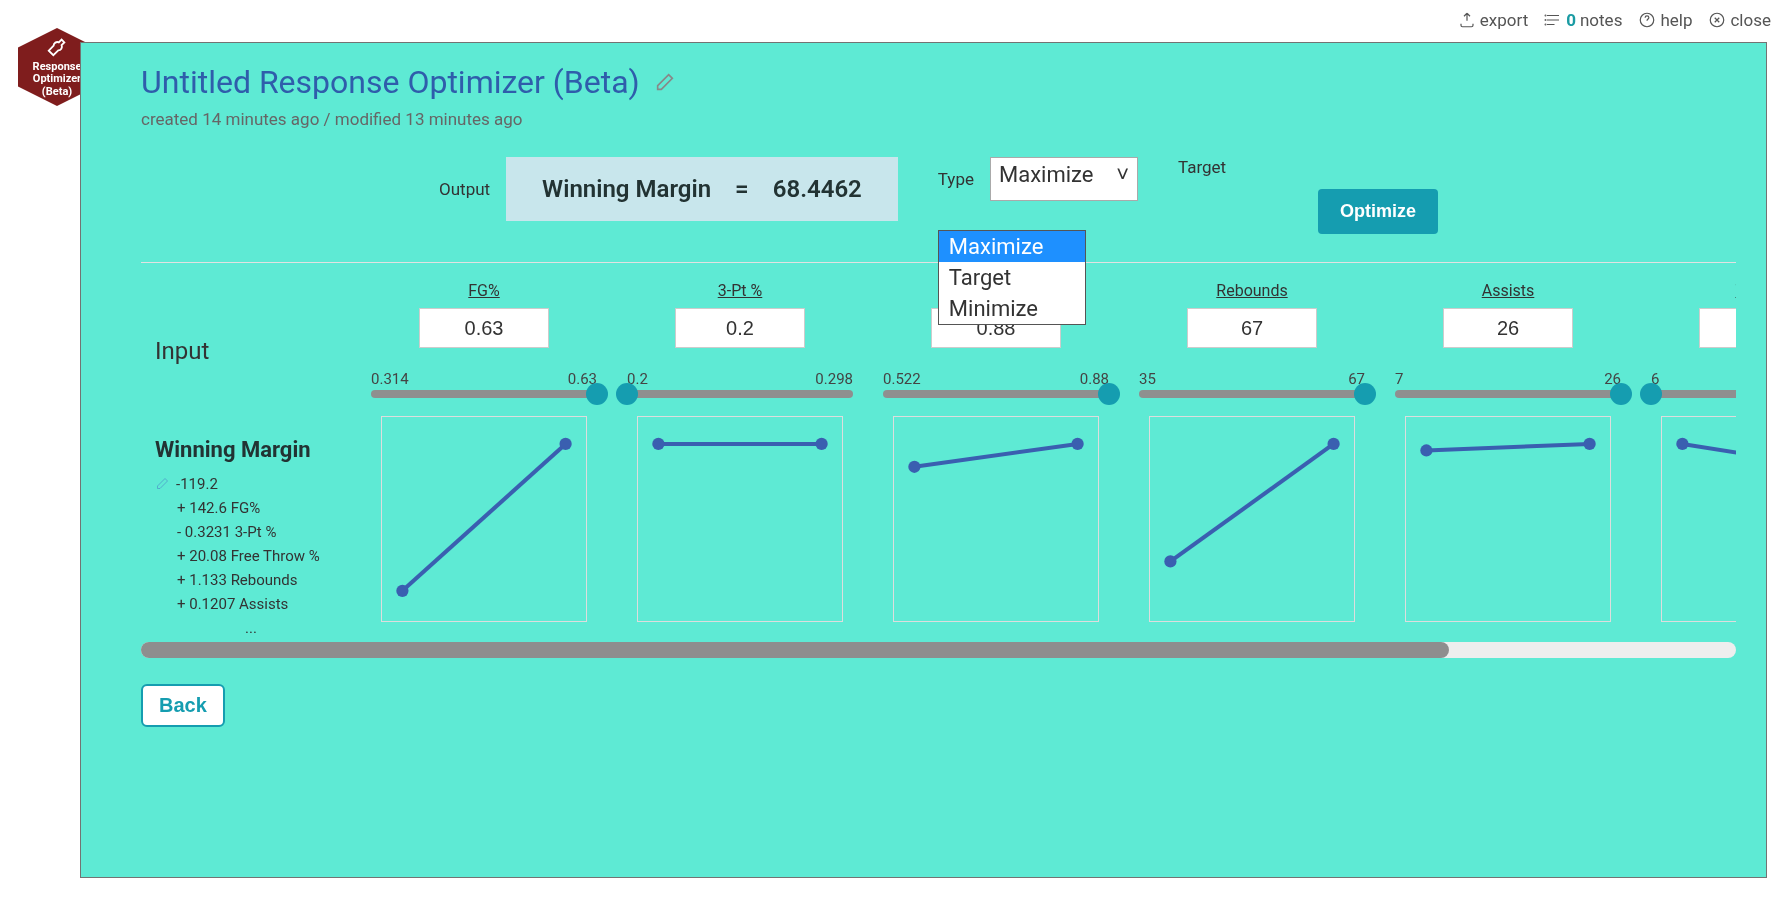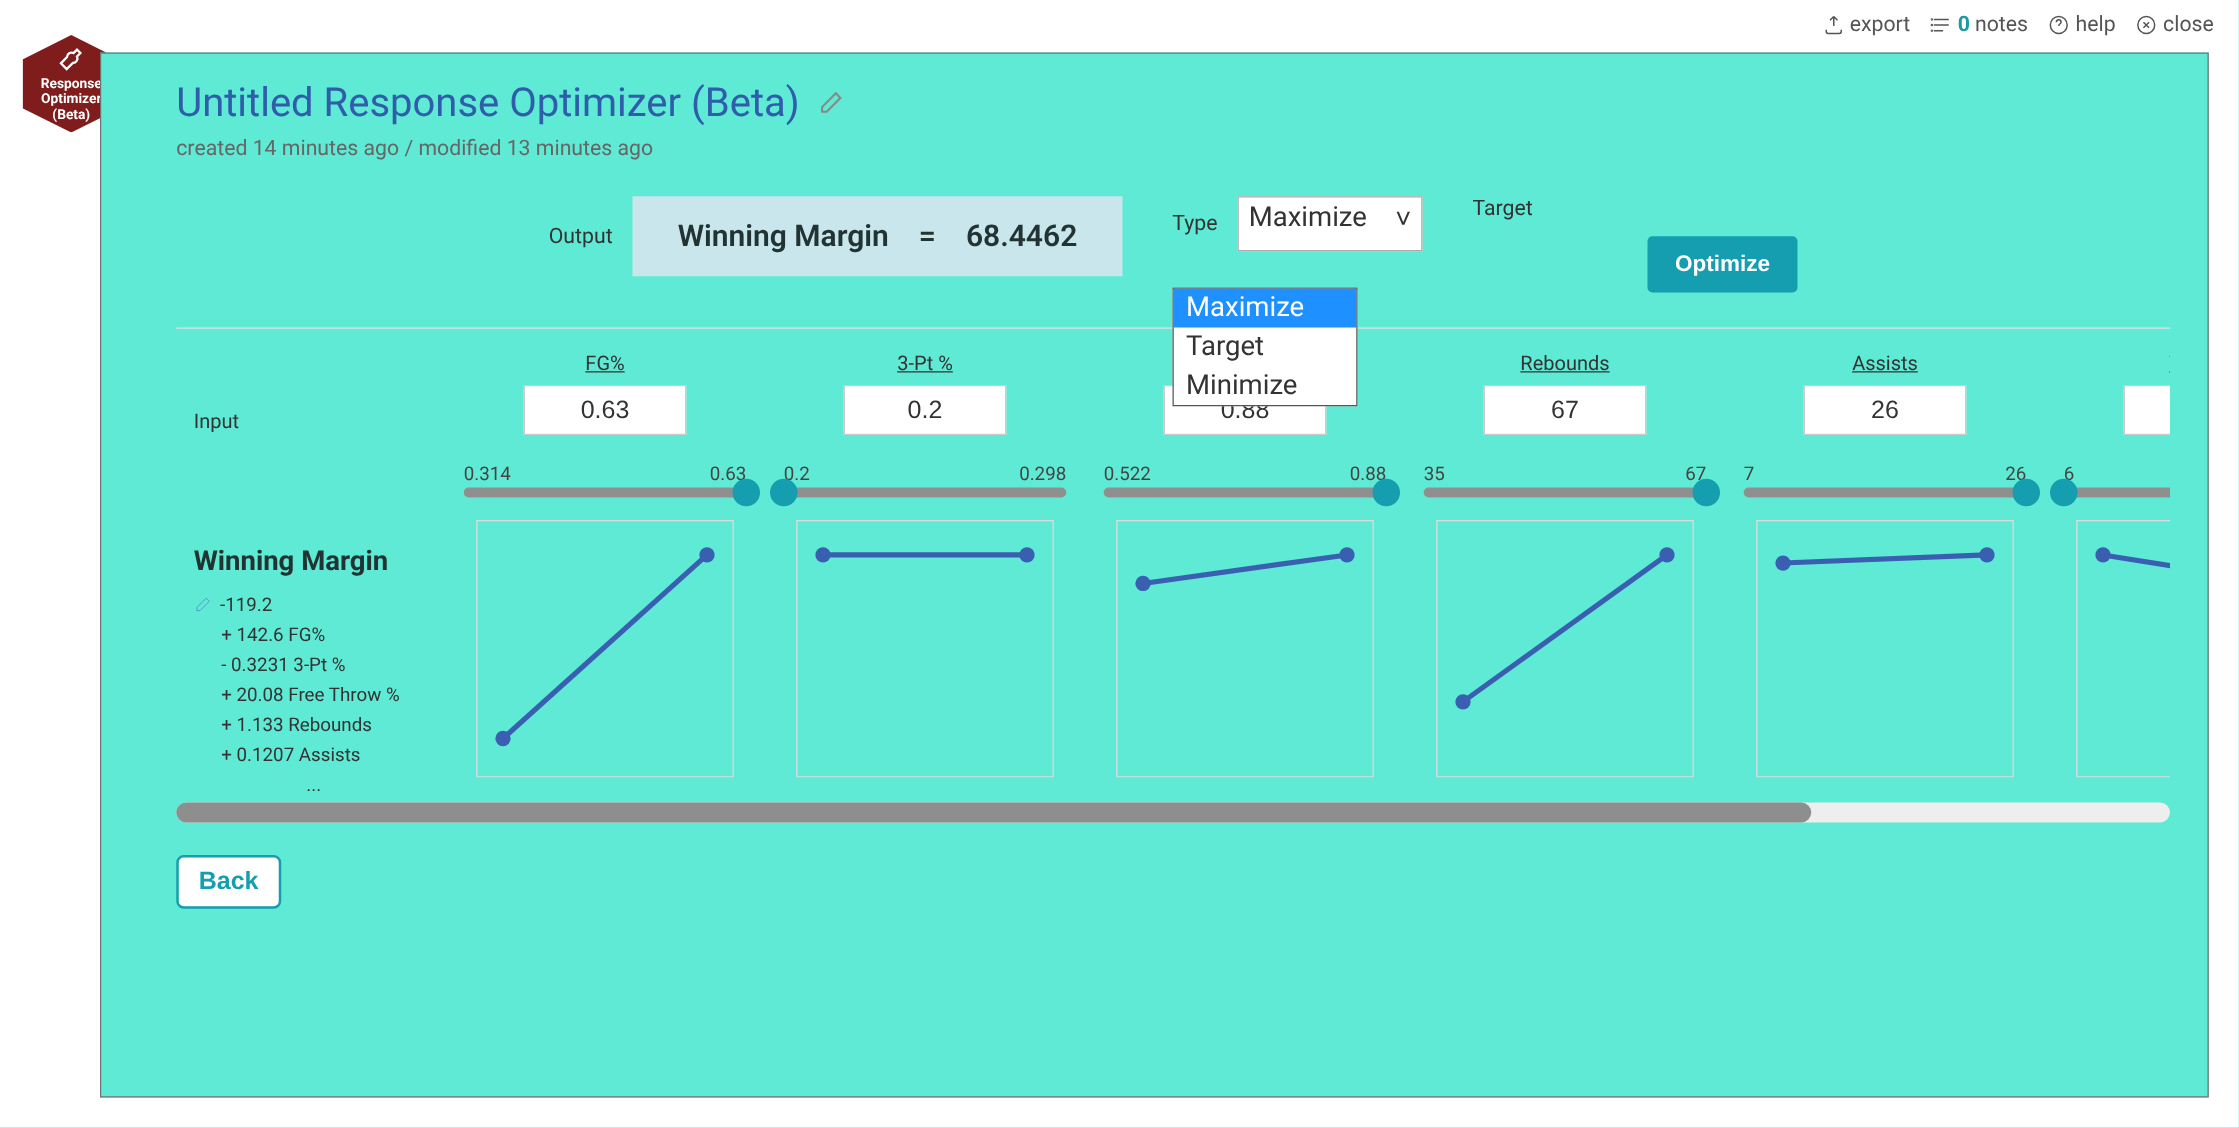--- a/index.html
+++ b/index.html
@@ -115,22 +115,22 @@
     padding: 12px 22px;
     border-radius: 4px;
     cursor: pointer;
     margin-top: 32px;
   }
   .hr { height: 1px; background: #e2e2e2; margin: 28px 0 0 0; }
   .inputs-zone { position: relative; margin-top: 18px; }
   .input-row-label {
     position: absolute;
     left: 14px;
-    top: 46px;
-    font-size: 16px;
+    top: 56px;
+    font-size: 24px;
     color: #333;
   }
   .input-cols {
     margin-left: 230px;
     display: flex;
     gap: 30px;
     overflow: hidden;
   }
   .input-col {
     width: 226px;

